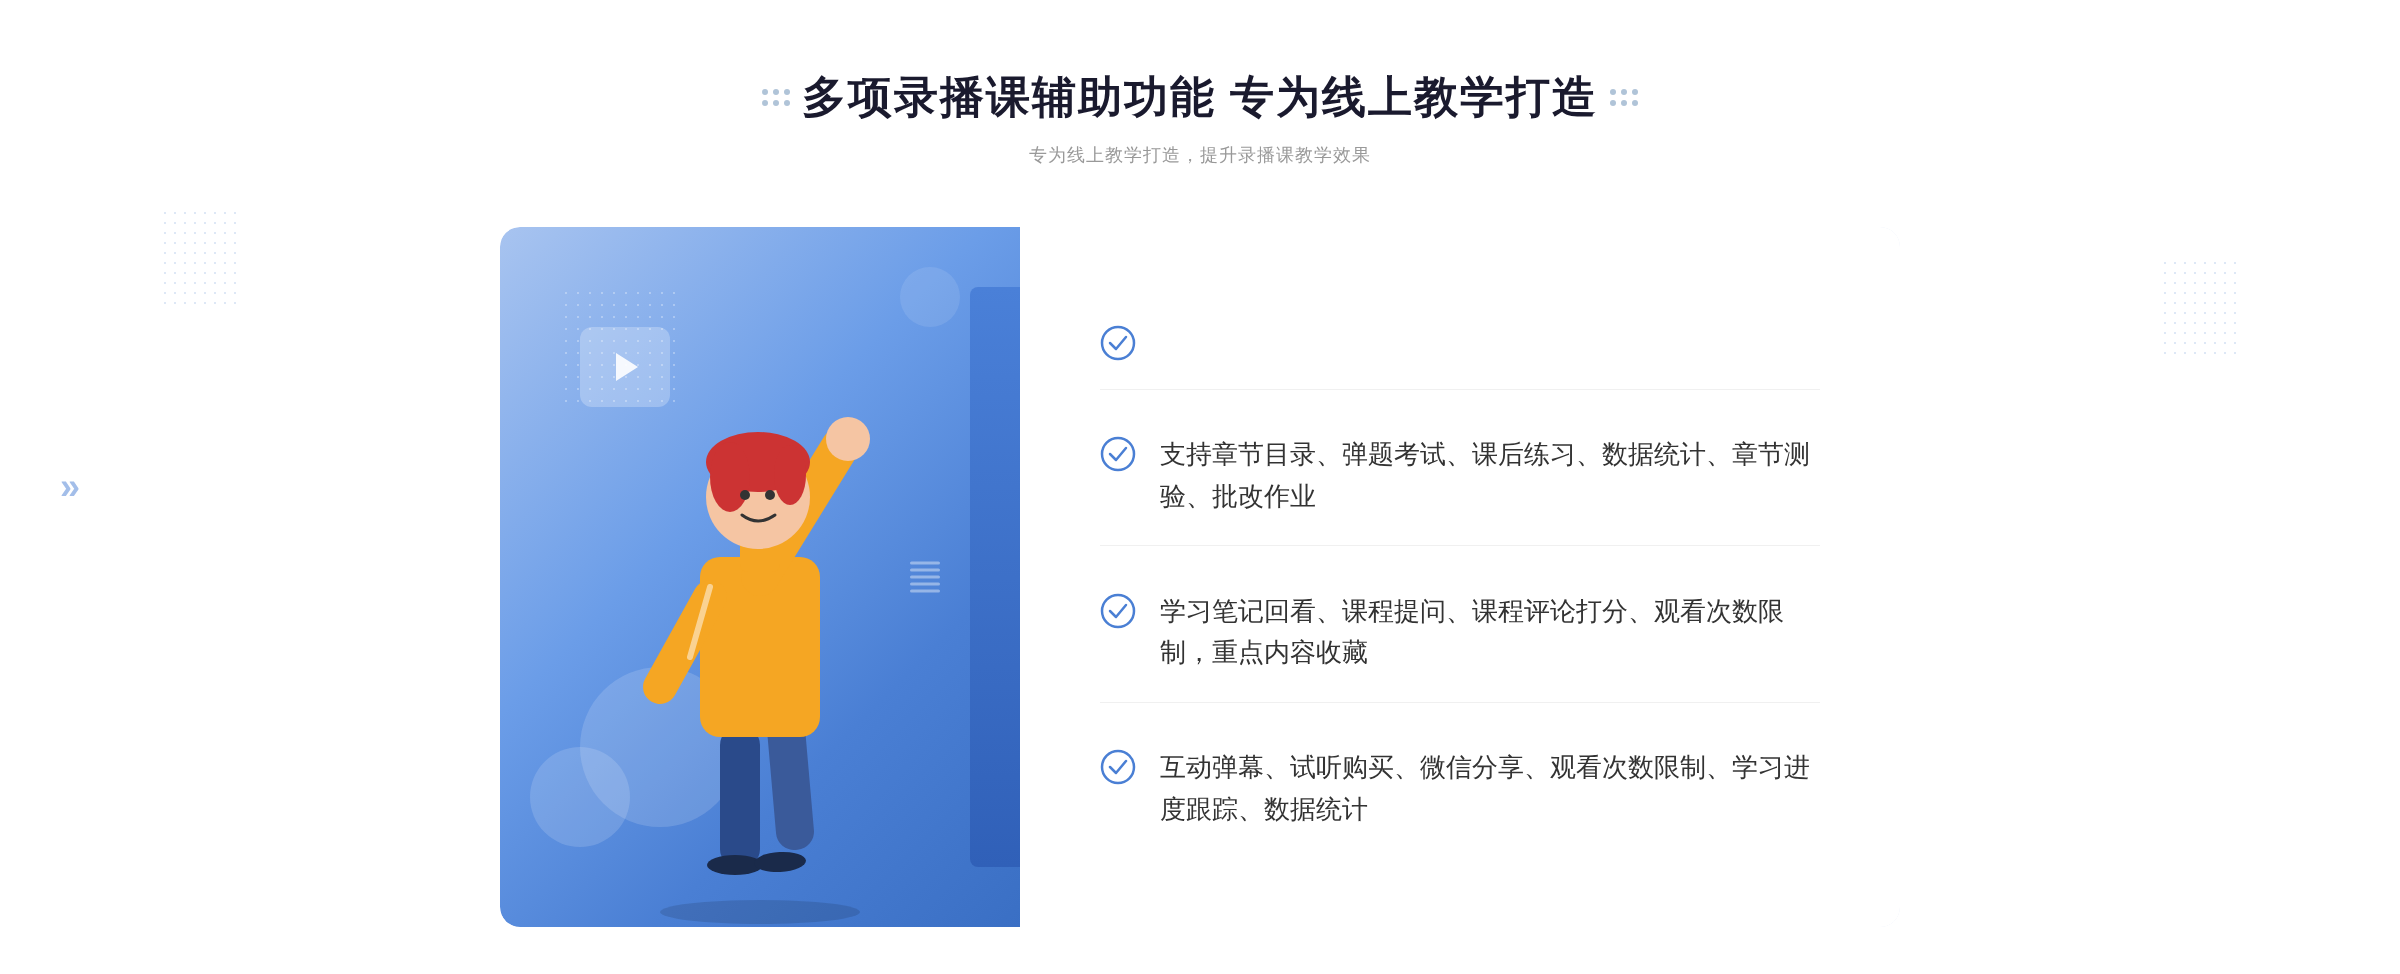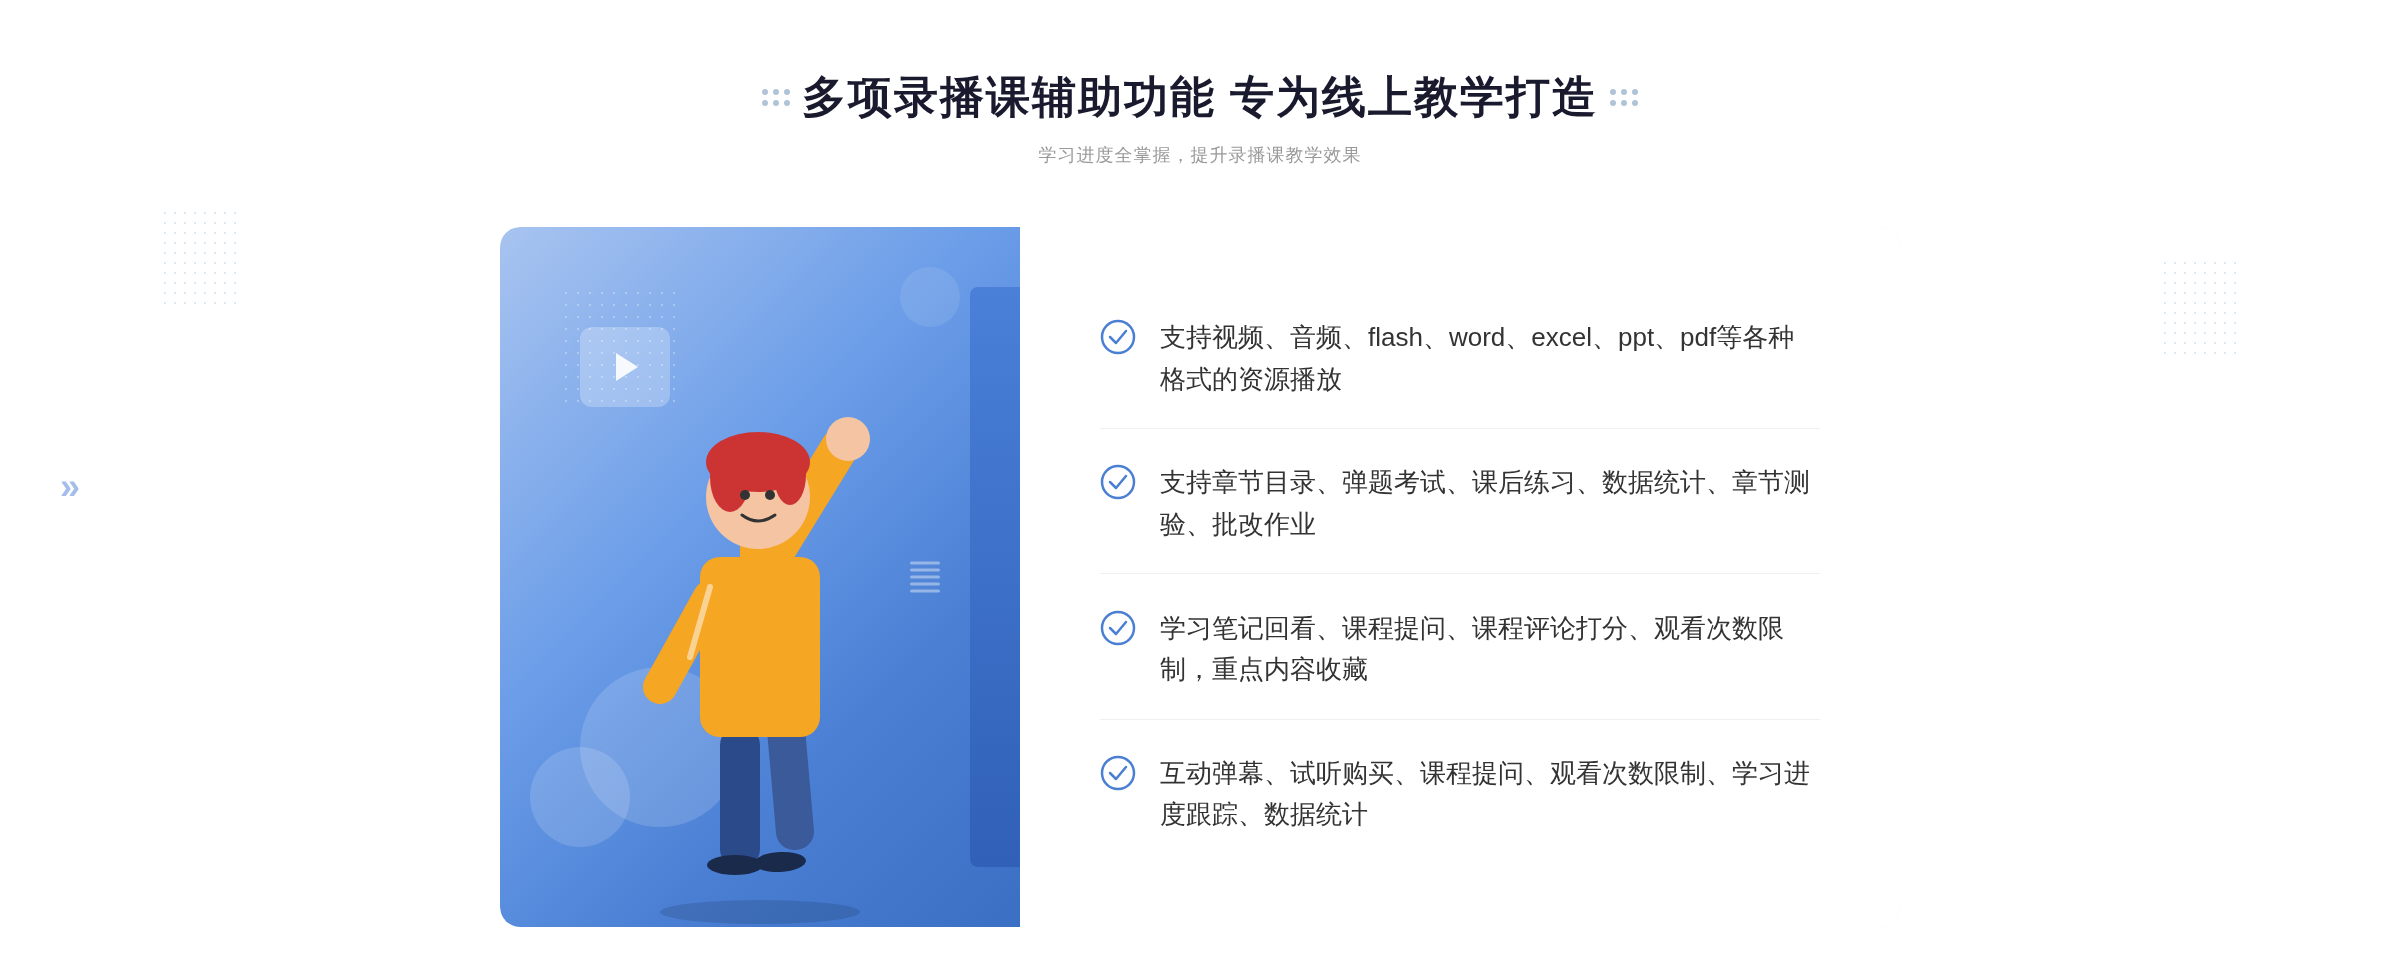--- a/index.html
+++ b/index.html
@@ -316,21 +316,21 @@
       <h1 class="main-title">多项录播课辅助功能 专为线上教学打造</h1>
       <div class="header-dots-right">
         <span></span>
           <span></span>
           <span></span>
         <span></span>
           <span></span>
           <span></span>
       </div>
     </div>
-    <p class="subtitle">学习进度全掌握，提升录播课教学效果</p>
+    <p class="subtitle">专为线上教学打造，提升录播课教学效果</p>
   </div>
 
   <div class="content-area">
 
     <div class="illustration-side">
 
       <div class="illus-dots"></div>
 
       <div class="blue-panel"></div>
 
@@ -387,21 +387,20 @@
 
     <div class="features-side">
 
       <div class="feature-item">
         <div class="check-icon">
           <svg viewBox="0 0 36 36" fill="none" xmlns="http://www.w3.org/2000/svg">
             <circle cx="18" cy="18" r="16" stroke="#4a7fd4" stroke-width="2.5" fill="none"></circle>
             <path d="M10 18 L16 24 L26 12" stroke="#4a7fd4" stroke-width="2.5" stroke-linecap="round" stroke-linejoin="round"></path>
           </svg>
         </div>
-        <p class="feature-text">支持视频、音频、flash、word、excel、ppt、pdf等各种格式的资源播放</p>
       </div>
 
       <div class="feature-item">
         <div class="check-icon">
           <svg viewBox="0 0 36 36" fill="none" xmlns="http://www.w3.org/2000/svg">
             <circle cx="18" cy="18" r="16" stroke="#4a7fd4" stroke-width="2.5" fill="none"></circle>
             <path d="M10 18 L16 24 L26 12" stroke="#4a7fd4" stroke-width="2.5" stroke-linecap="round" stroke-linejoin="round"></path>
           </svg>
         </div>
         <p class="feature-text">支持章节目录、弹题考试、课后练习、数据统计、章节测验、批改作业</p>
@@ -417,19 +416,19 @@
         <p class="feature-text">学习笔记回看、课程提问、课程评论打分、观看次数限制，重点内容收藏</p>
       </div>
 
       <div class="feature-item">
         <div class="check-icon">
           <svg viewBox="0 0 36 36" fill="none" xmlns="http://www.w3.org/2000/svg">
             <circle cx="18" cy="18" r="16" stroke="#4a7fd4" stroke-width="2.5" fill="none"></circle>
             <path d="M10 18 L16 24 L26 12" stroke="#4a7fd4" stroke-width="2.5" stroke-linecap="round" stroke-linejoin="round"></path>
           </svg>
         </div>
-        <p class="feature-text">互动弹幕、试听购买、课程提问、观看次数限制、学习进度跟踪、数据统计</p>
+        <p class="feature-text">互动弹幕、试听购买、微信分享、观看次数限制、学习进度跟踪、数据统计</p>
       </div>
 
     </div>
 
   </div>
 </div>
 
 </body></html>

